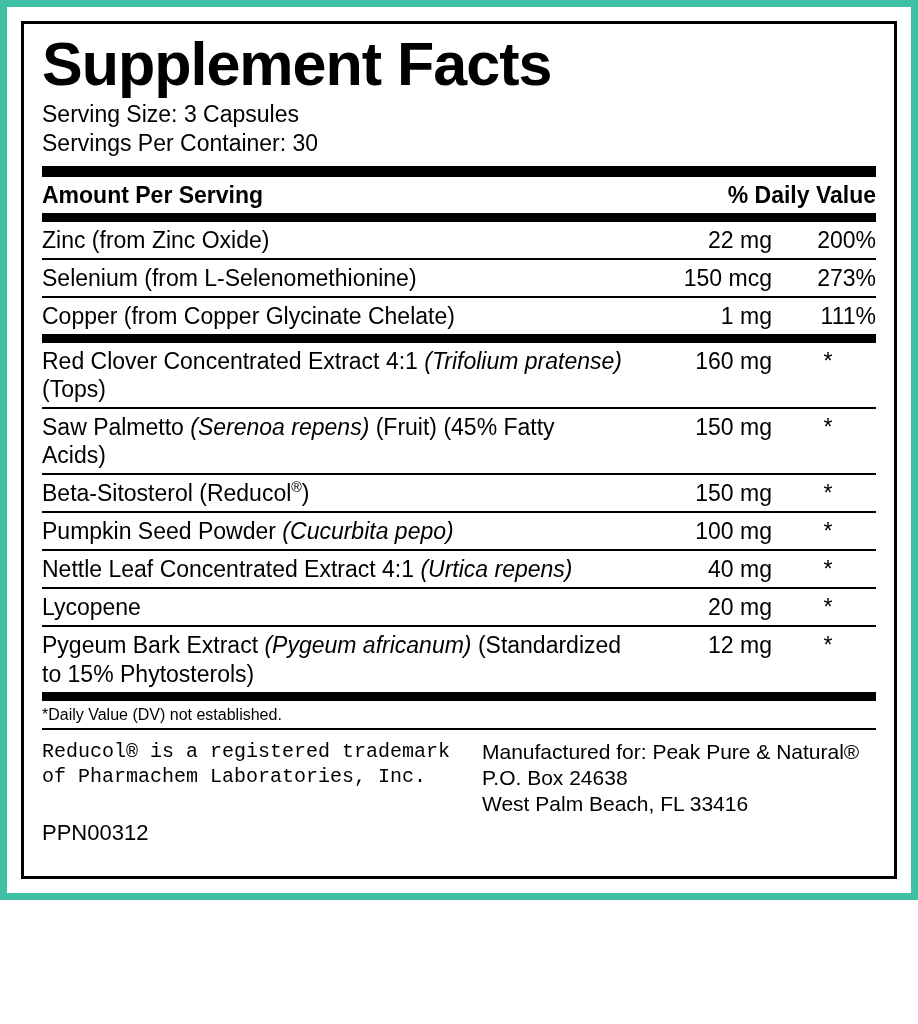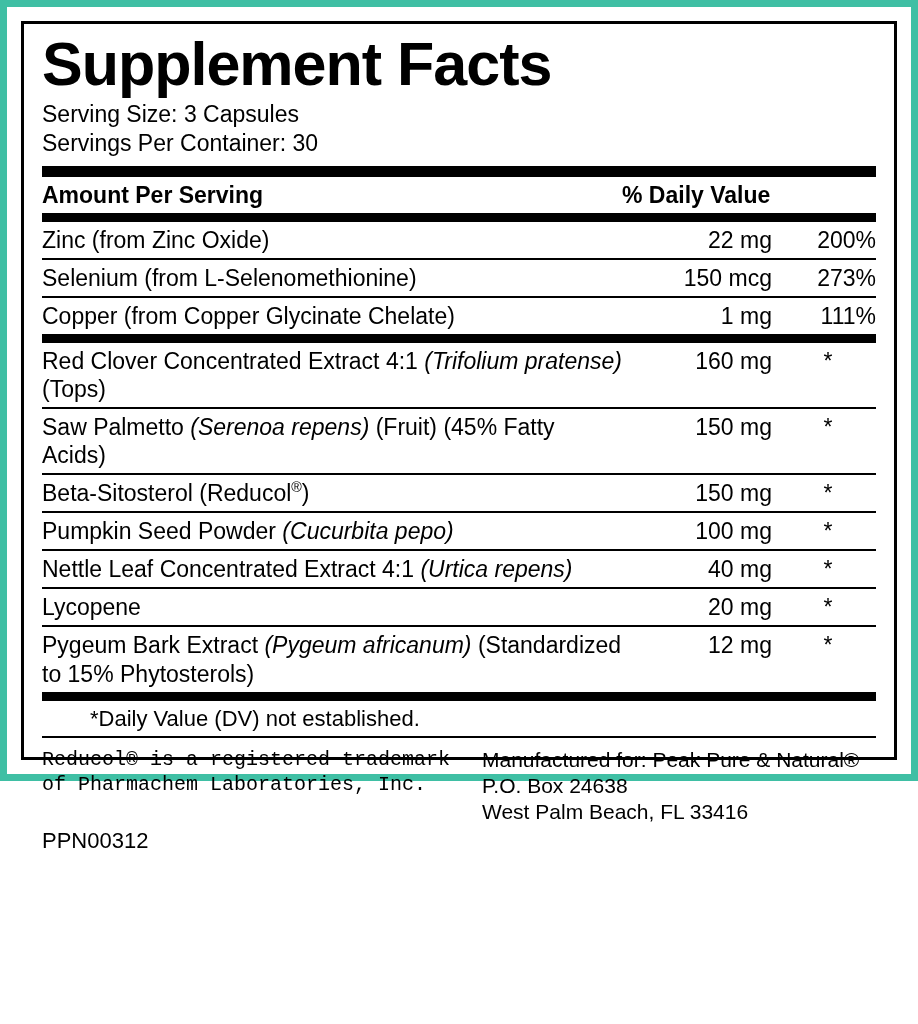--- a/index.html
+++ b/index.html
@@ -9,21 +9,21 @@
   }
   body {
     width: 918px;
     height: 1024px;
     font-family: "Liberation Sans", sans-serif;
     color: #000000;
     overflow: hidden;
   }
   .page {
     width: 918px;
-    height: 781px;
+    height: 900px;
     box-sizing: border-box;
     border: 7px solid #3fbfa4;
     background: #ffffff;
     position: relative;
   }
   .inner {
     position: absolute;
     left: 14px;
     top: 14px;
     right: 14px;
@@ -77,34 +77,34 @@
   .dv-star {
     text-align: center;
     width: 96px;
   }
   .hdr td {
     font-weight: bold;
     padding: 3px 0 4px 0;
     margin-top: 47px;
   }
   .hdr .col-dv-head {
+    text-align: right;
     white-space: nowrap;
     font-weight: bold;
   }
   tr.bline td {
     border-bottom: 2px solid #000000;
   }
   tr.bheavy td {
     border-bottom: 9px solid #000000;
   }
   em { font-style: italic; }
   .footnote {
-    font-size: 22px;
+    font-size: 16px;
     padding: 5px 0 4px 0;
-    margin-left: 48px;
   }
   .other-ing {
     font-size: 22.5px;
     line-height: 1.26;
     margin-top: 3px;
   }
   .other-ing b { font-weight: bold; }
   .bottom {
     display: flex;
     margin-top: 9px;

